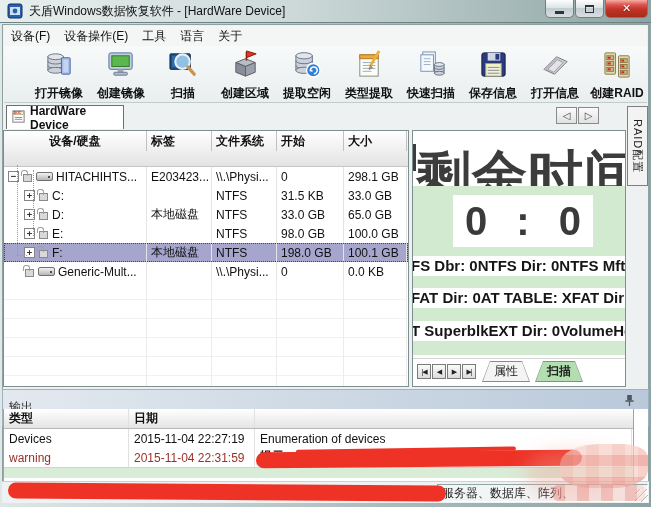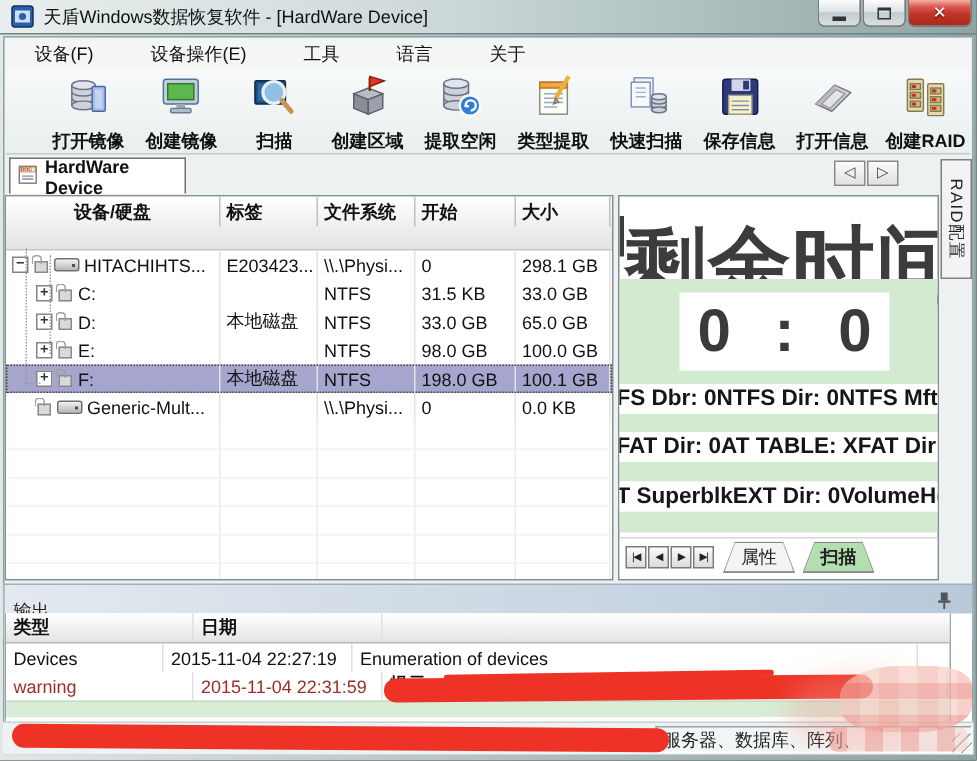--- a/index.html
+++ b/index.html
@@ -19,21 +19,21 @@
   .wbtn.max{left:575px;width:29px;background:linear-gradient(#fdfdfd,#dde3e6 45%,#c2cdd1 50%,#d8dfe2);}
   .wbtn.close{left:605px;width:43px;background:linear-gradient(#f4b0a0,#d55,#c03525 55%,#a82a1c);}
   .g-min{width:9px;height:3px;background:#333;margin-top:7px;}
   .g-max{width:9px;height:8px;border:1px solid #333;border-top:2px solid #333;background:#fff0;}
   .g-close{color:#fff;font-size:11px;font-weight:bold;text-shadow:0 1px 1px #7a1a10;}
   
   .client{position:absolute;left:2px;top:24px;width:647px;height:479px;
     background:#eef1f1;border:1px solid #8ea0a0;}
   .menubar{position:absolute;left:4px;top:26px;width:643px;height:20px;background:#f4f6f6;
     display:flex;align-items:center;font-size:12px;color:#111;}
-  .mitem{padding:2px 19px;white-space:nowrap;}
+  .mitem{padding:2px 7px;white-space:nowrap;}
   .toolbar{position:absolute;left:4px;top:46px;width:643px;height:57px;overflow:hidden;
     background:linear-gradient(#f8fafa,#e9eeee);border-bottom:1px solid #c2cccc;display:flex;}
   .tbtn{flex:0 0 62px;width:62px;display:flex;flex-direction:column;align-items:center;padding-top:3px;padding-left:48px;}
   .tbtn svg{width:31px;height:31px;}
   .tlbl{font-size:12px;font-weight:bold;color:#111;margin-top:1px;white-space:nowrap;}
   
   .doctab{position:absolute;left:6px;top:105px;width:118px;height:24px;background:#fff;
     border:1px solid #6f6f6f;border-bottom:none;display:flex;align-items:center;gap:4px;
     padding-left:4px;font-size:12px;font-weight:bold;color:#111;}
   .tsa{position:absolute;top:107px;width:21px;height:17px;border:1px solid #8a8a8a;
@@ -505,21 +505,21 @@
 
   <div class="outbg"></div>
   <div class="outtable">
     <div class="ohead" id="out-head">
         <div class="oc" style="width: 125px; font-weight: bold;">类型</div>
         <div class="oc" style="width: 126px; font-weight: bold;">日期</div>
         <div class="oc" style="width: 377px; font-weight: bold; margin-top: 38px;">提示</div>
       </div>
     <div id="out-rows">
         <div class="orow">
-          <div class="oc" style="width: 105px;">Devices</div>
+          <div class="oc" style="width: 125px;">Devices</div>
           <div class="oc" style="width: 126px;">2015-11-04 22:27:19</div>
           <div class="oc" style="width: 377px;">Enumeration of devices</div>
         </div>
         <div class="orow warn">
           <div class="oc" style="width: 125px;">warning</div>
           <div class="oc" style="width: 126px;">2015-11-04 22:31:59</div>
           <div class="oc" style="width: 377px;">请</div>
         </div>
       </div>
     <div class="greenband"></div>

